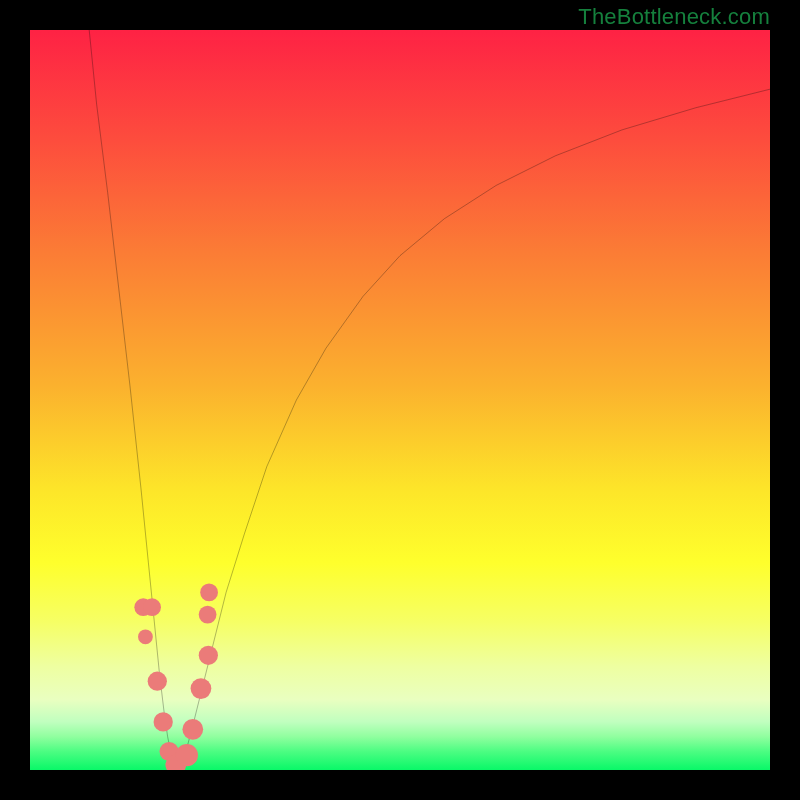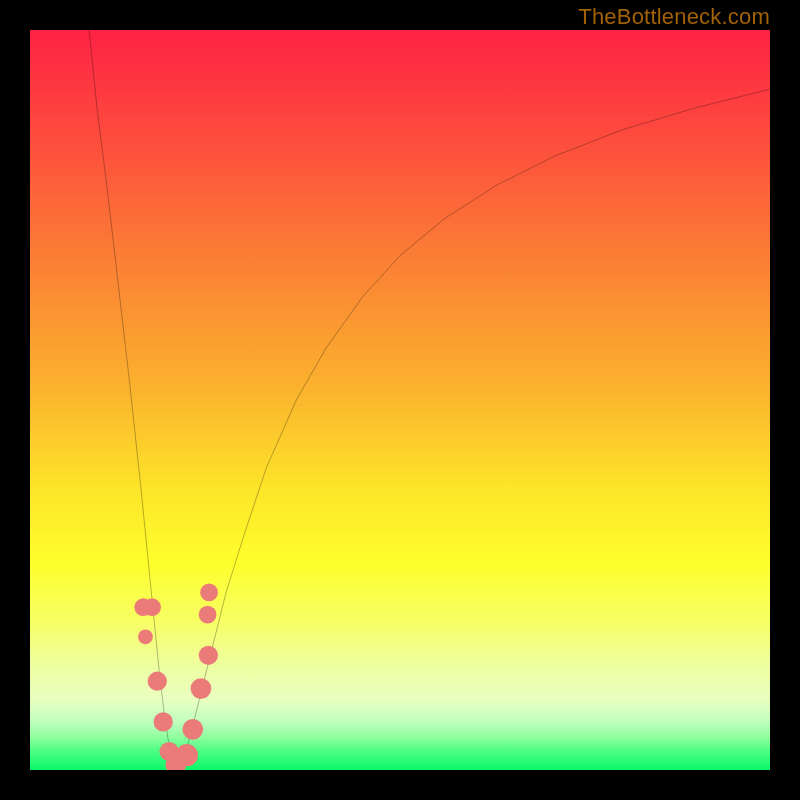--- a/index.html
+++ b/index.html
@@ -28,21 +28,21 @@
     overflow: hidden;
   }
   .gradient-bg {
     width: 100%;
     height: 100%;
   }
   .watermark {
     position: absolute;
     top: 4px;
     right: 30px;
-    color: #a16207;
+    color: #15803d;
     font-size: 22px;
     font-weight: 400;
     letter-spacing: 0.2px;
   }
   svg.curve-layer {
     position: absolute;
     top: 0;
     left: 0;
     width: 100%;
     height: 100%;

